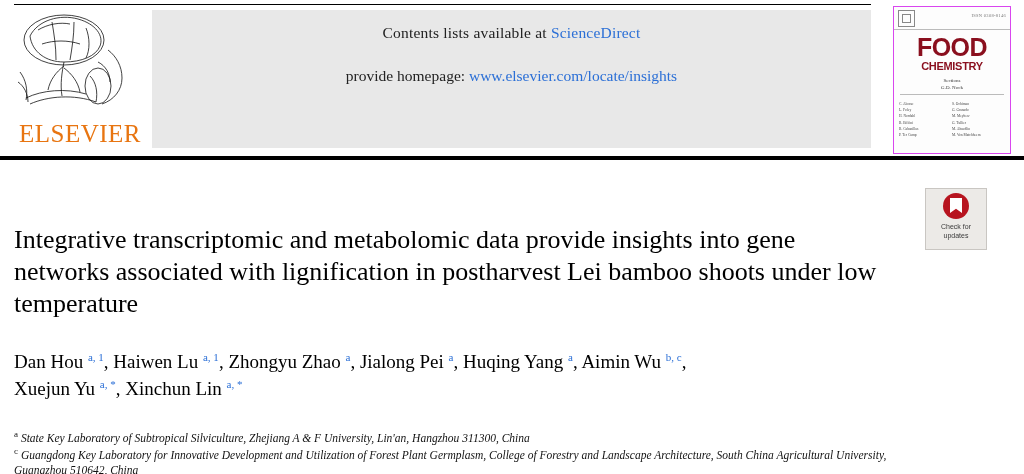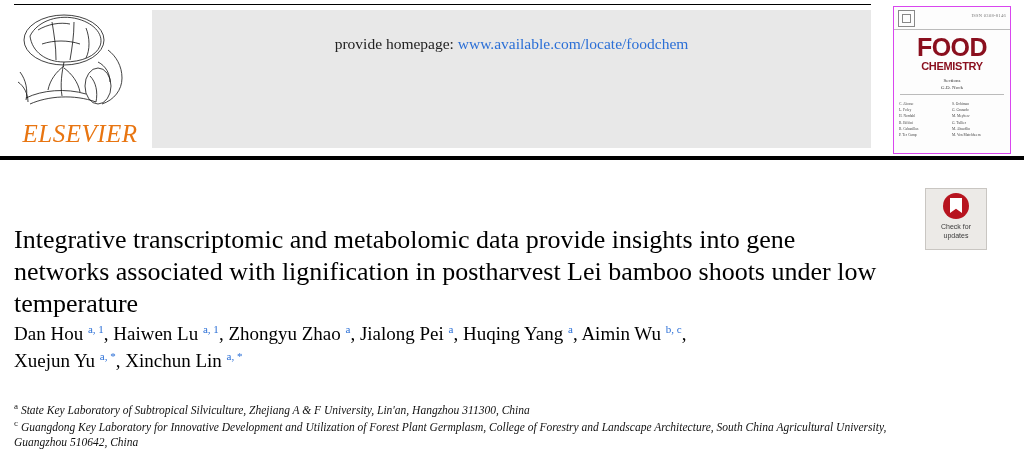--- a/index.html
+++ b/index.html
@@ -45,21 +45,20 @@
   .elsevier-tree svg { display: block; }
   .elsevier-word {
     font-family: "Liberation Serif", serif;
     font-size: 25px;
     letter-spacing: 0.5px;
     color: #E87511;
     font-weight: 400;
     margin-top: 2px;
     text-align: center;
     width: 136px;
-    font-style: italic;
   }
 
   .journal-band {
     position: absolute;
     left: 152px;
     top: 10px;
     width: 719px;
     height: 138px;
     background: #e8e8e8;
     box-sizing: border-box;
@@ -227,20 +226,21 @@
     color: #000;
     margin: 0;
     padding-top: 58px;
     width: 865px;
     font-weight: 400;
   }
 
   .authors {
     font-size: 19px;
     line-height: 27px;
+    margin-top: 28px;
     width: 880px;
     color: #000;
   }
   .authors sup {
     font-size: 11px;
     color: #2b6fd6;
     vertical-align: super;
     line-height: 0;
   }
 
@@ -289,22 +289,25 @@
           <path d="M78 66 C84 72 86 82 84 92"></path>
           <path d="M8 62 C14 70 16 80 14 90"></path>
           <path d="M6 72 C12 76 16 84 16 92"></path>
         </g>
       </svg>
     </div>
     <div class="elsevier-word">ELSEVIER</div>
   </div>
 
   <div class="journal-band">
+    <div class="contents-line">
+      <span>Contents lists available at </span><a href="#">ScienceDirect</a>
+    </div>
     <div class="homepage-line">
-      <span>provide homepage: </span><a href="#">www.available.com/locate/foodchem</a>
+      <span>provide homepage: </span><a href="#">www.elsevier.com/locate/insights</a>
     </div>
   </div>
 
   <div class="cover-thumb">
     <div class="cover-topbar">
       <div class="sq"></div>
       <div class="tiny">ISSN 0308-8146</div>
     </div>
     <div class="cover-food">FOOD</div>
     <div class="cover-chem">CHEMISTRY</div>

